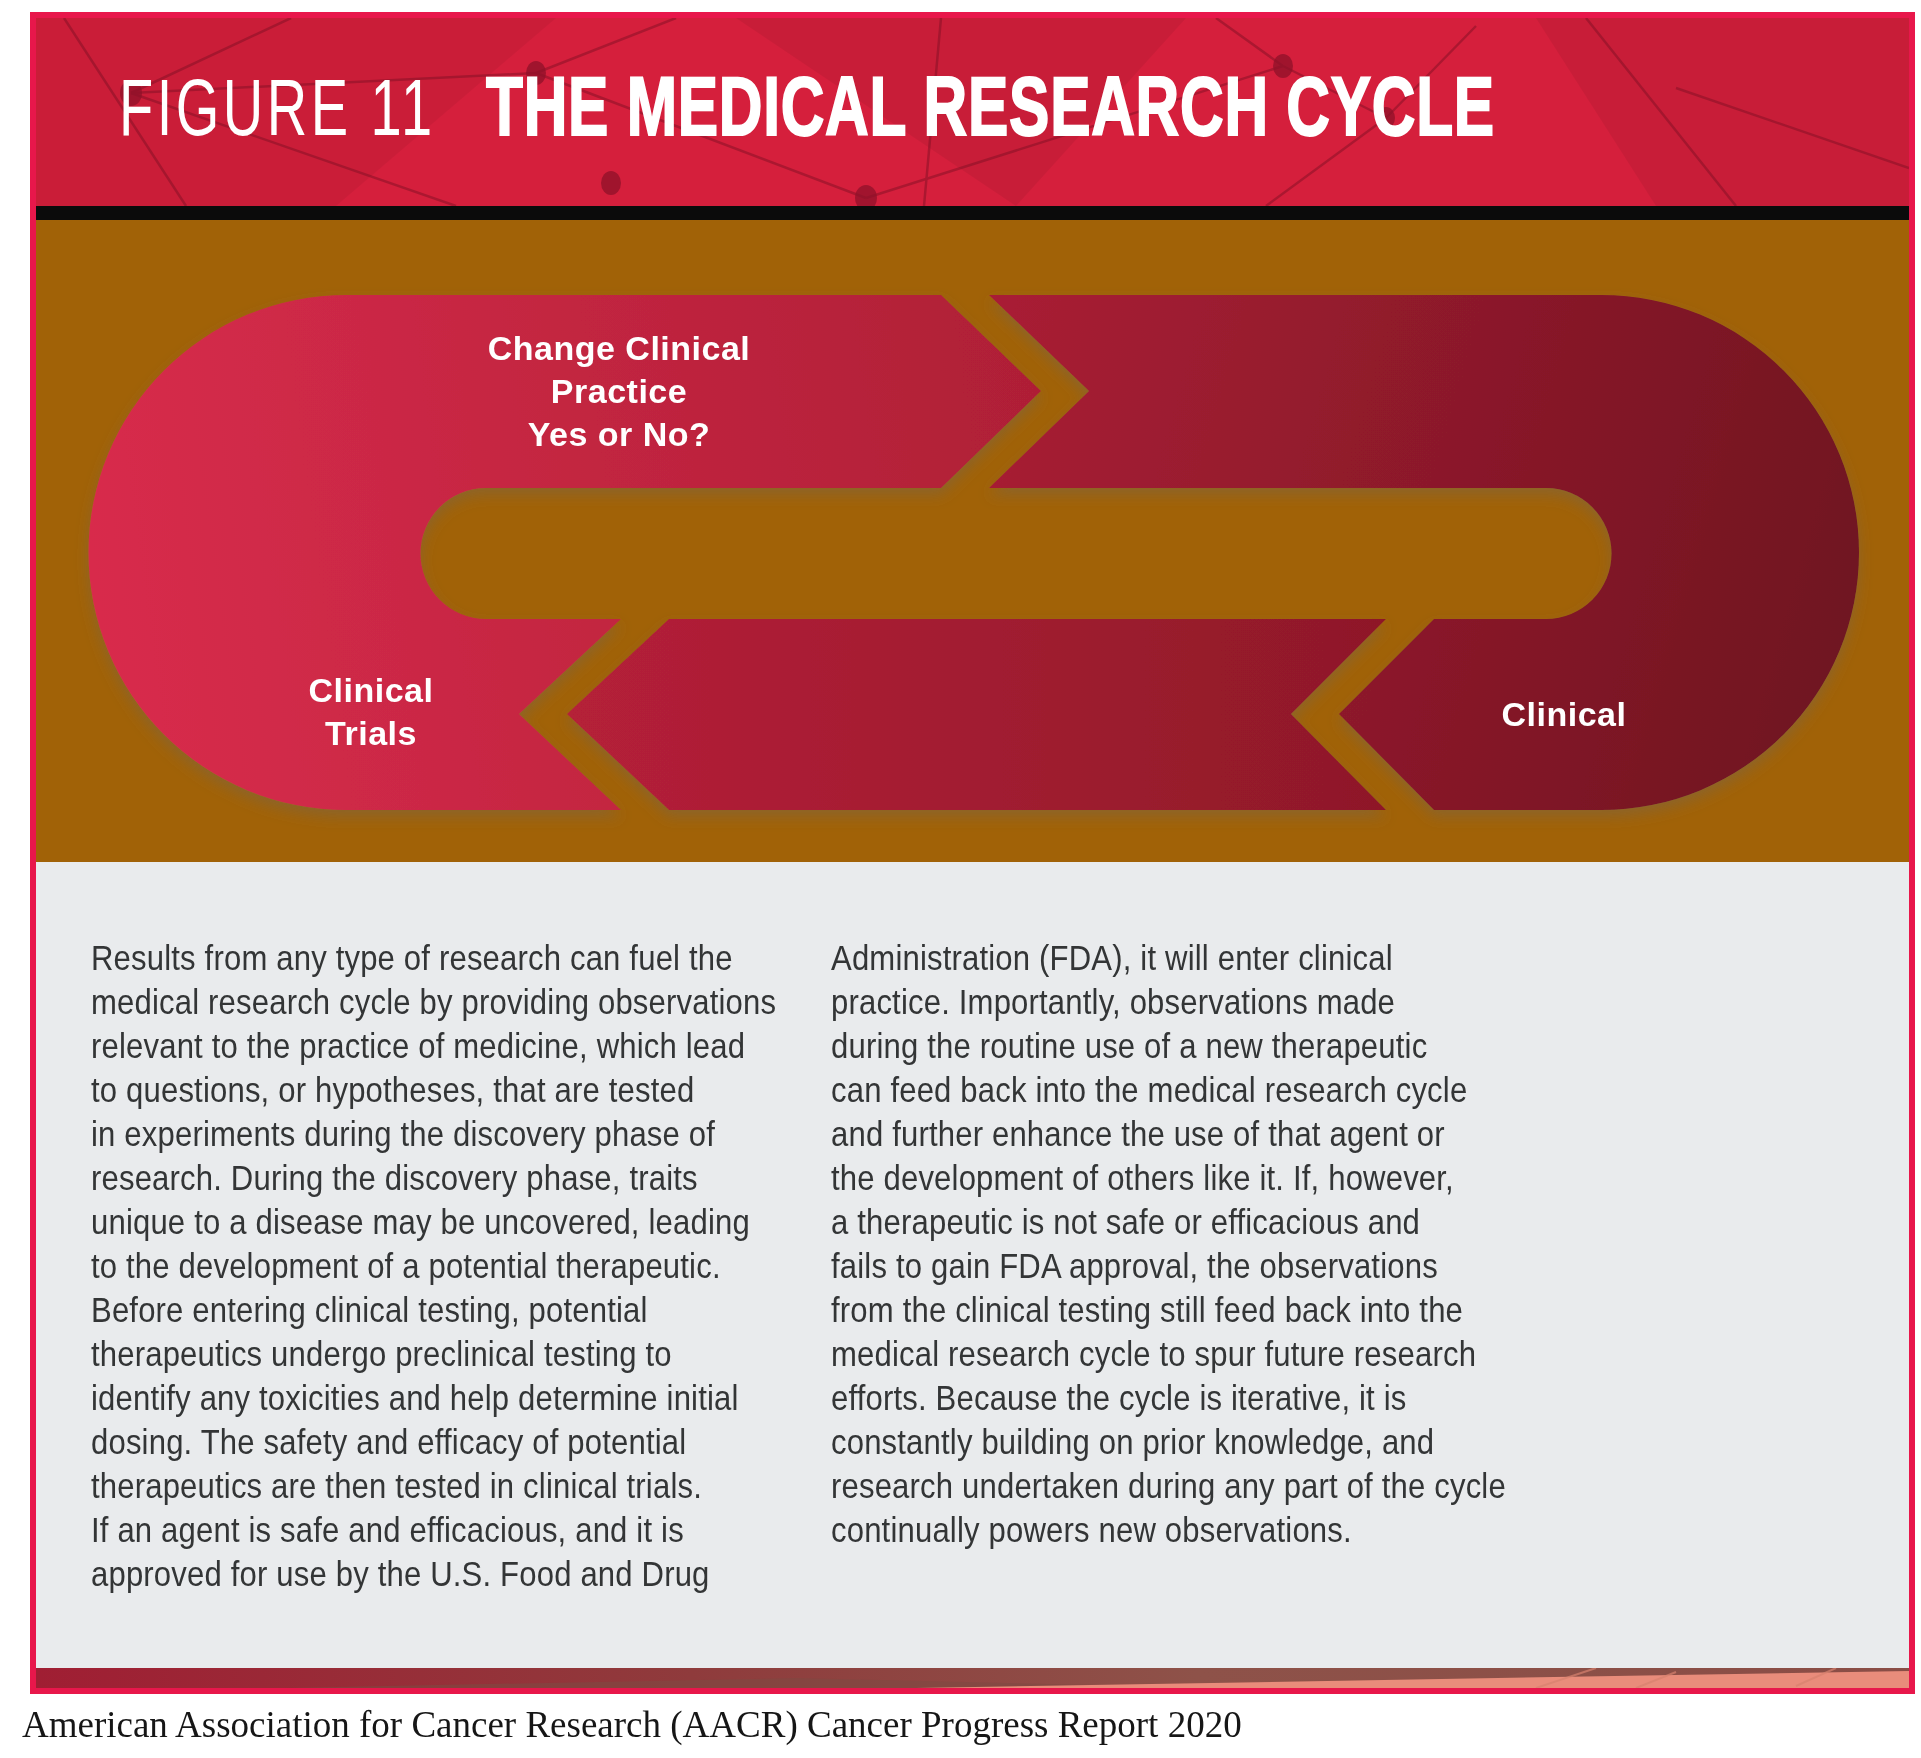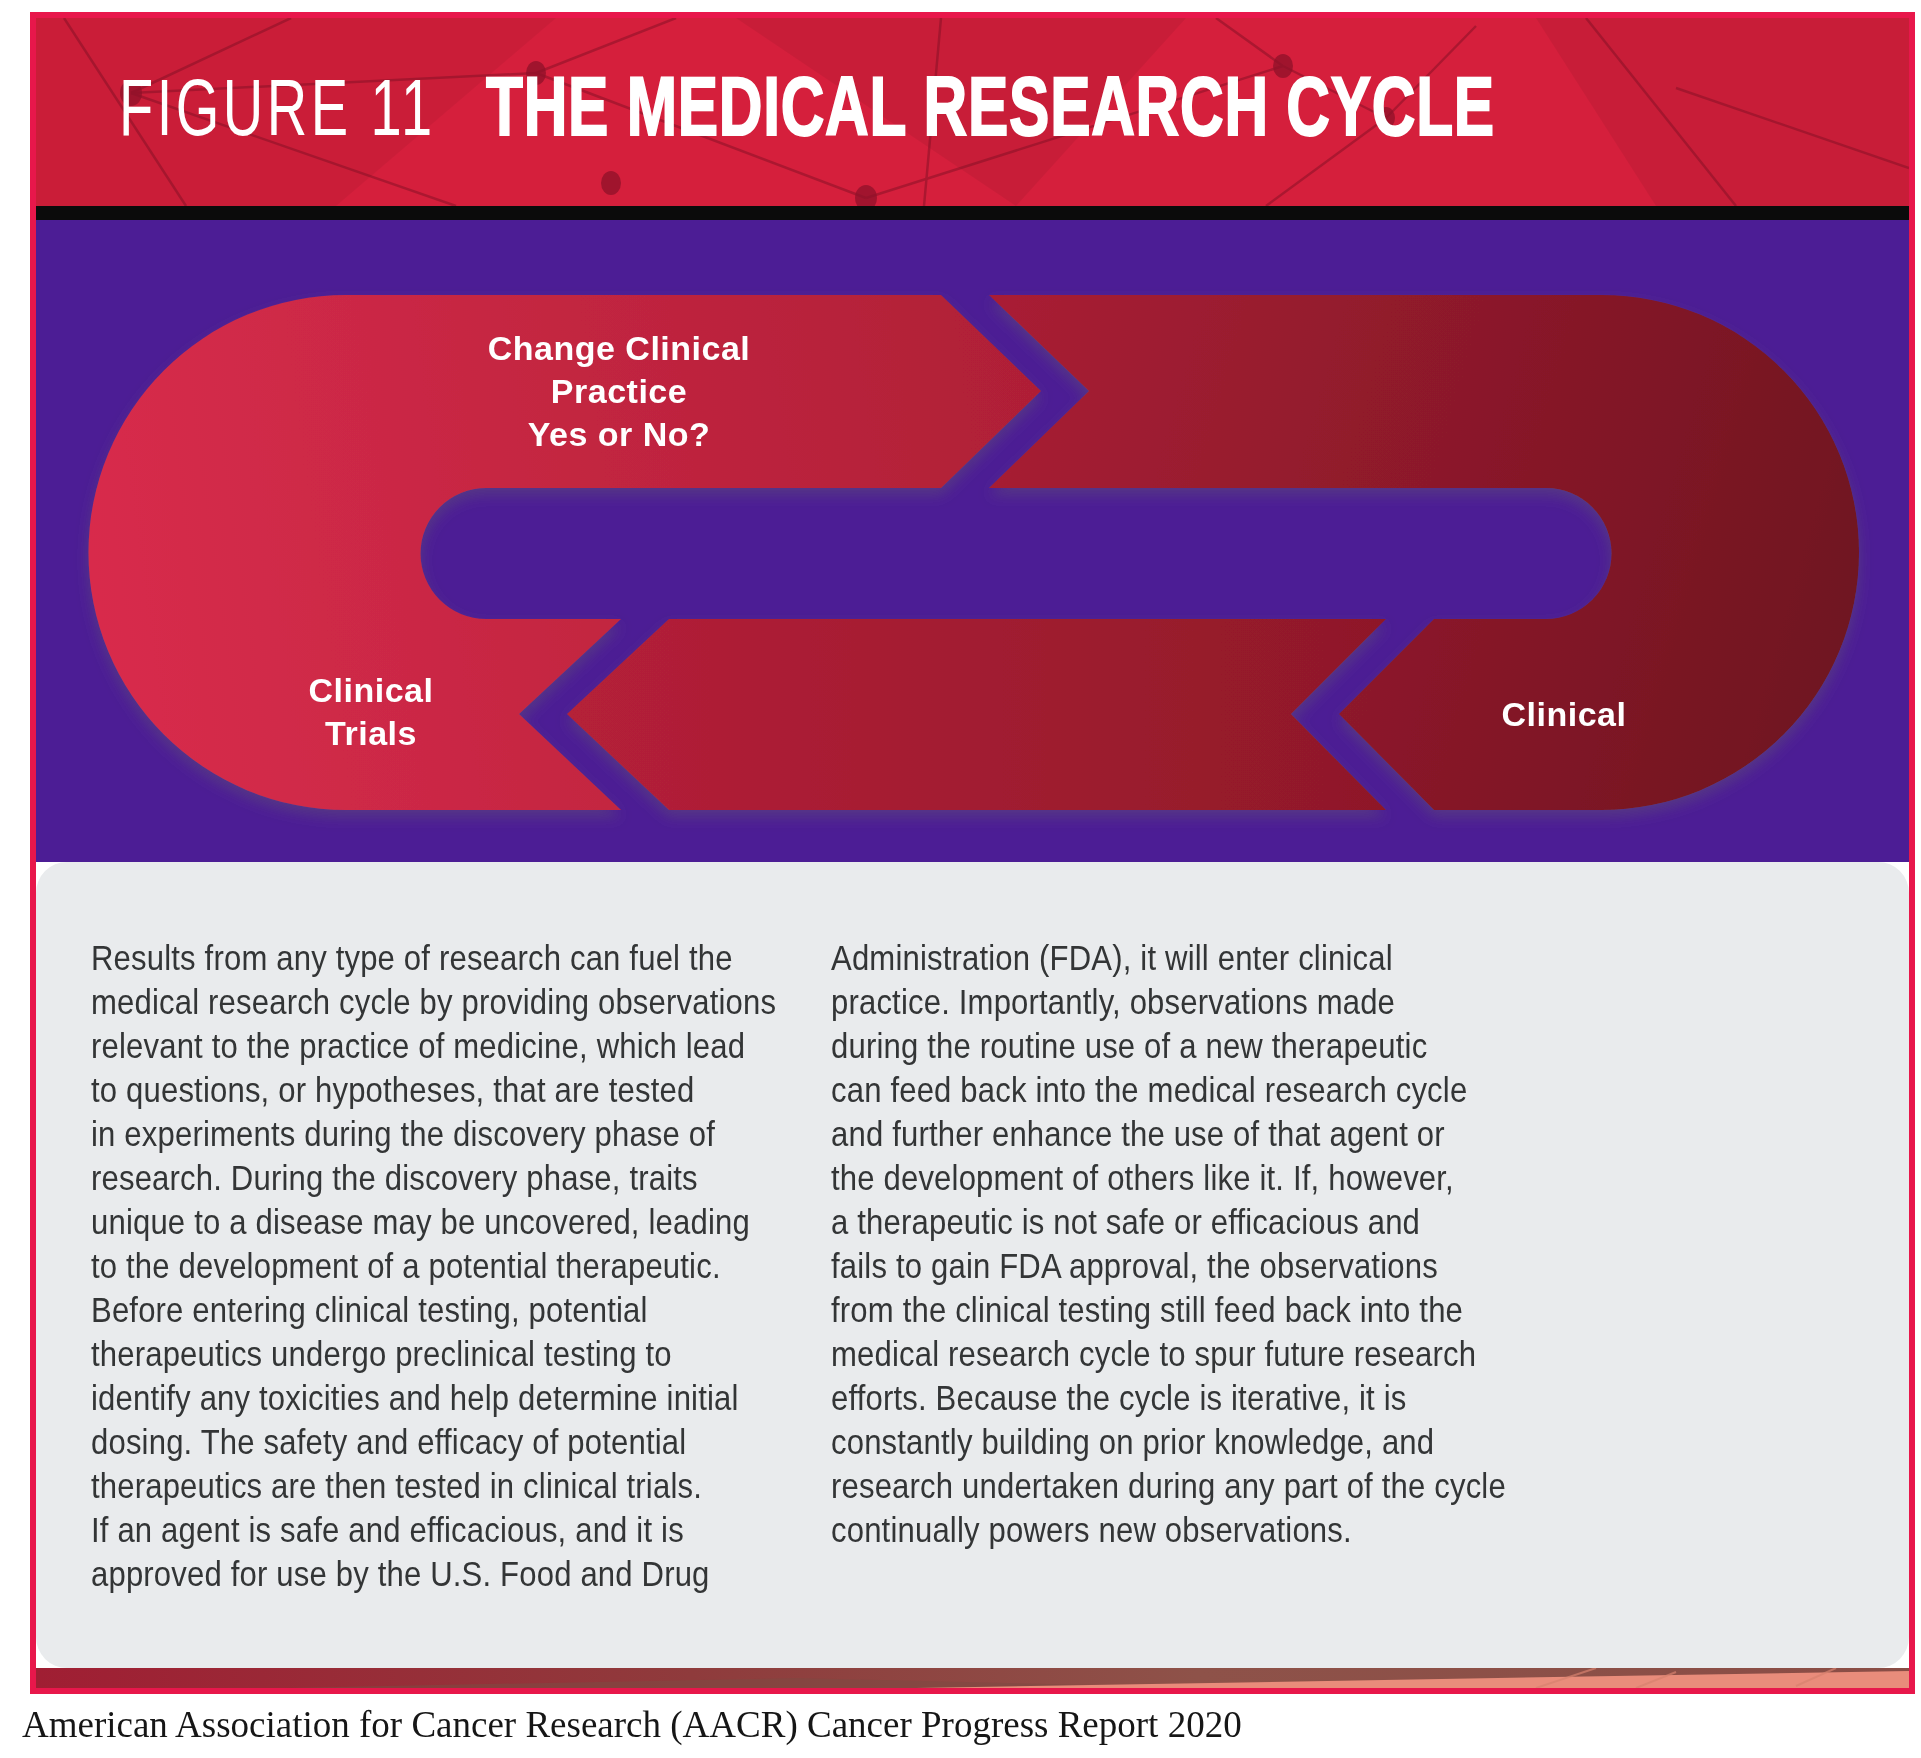--- a/index.html
+++ b/index.html
@@ -34,29 +34,29 @@
     transform:scale(0.70,1);transform-origin:left top;
   }
   .figure-title{
     position:absolute;left:450px;top:40px;color:#fff;
     font-size:84px;font-weight:900;letter-spacing:1px;white-space:nowrap;
     -webkit-text-stroke:2px #ffffff;
     transform:scale(0.72,1);transform-origin:left top;
   }
   .black-bar{width:100%;height:14px;background:var(--black-bar);}
   
-  .diagram{position:relative;width:100%;height:642px;background:#4c1d95;}
+  .diagram{position:relative;width:100%;height:642px;background:#a16207;}
   .diagram svg{position:absolute;left:0;top:0;}
   .cycle-label{
     position:absolute;transform:translate(-50%,-50%);
     color:var(--label-text);font-size:34px;font-weight:800;line-height:43px;
     text-align:center;white-space:pre-line;letter-spacing:0.5px;
   }
   
-  .panel{position:relative;width:100%;height:806px;background:var(--panel-bg);border-radius:31px;}
+  .panel{position:relative;width:100%;height:806px;background:var(--panel-bg);}
   .col{
     position:absolute;top:74px;color:var(--body-text);
     font-size:34.5px;line-height:44px;white-space:pre-line;
     transform:scale(0.90,1);transform-origin:left top;letter-spacing:0.2px;
   }
   .col-left{left:55px;width:850px;}
   .col-right{left:795px;width:860px;}
   
   .bottom-band{position:relative;width:100%;height:20px;overflow:hidden;}
   .bottom-band svg{position:absolute;left:0;top:0;}

